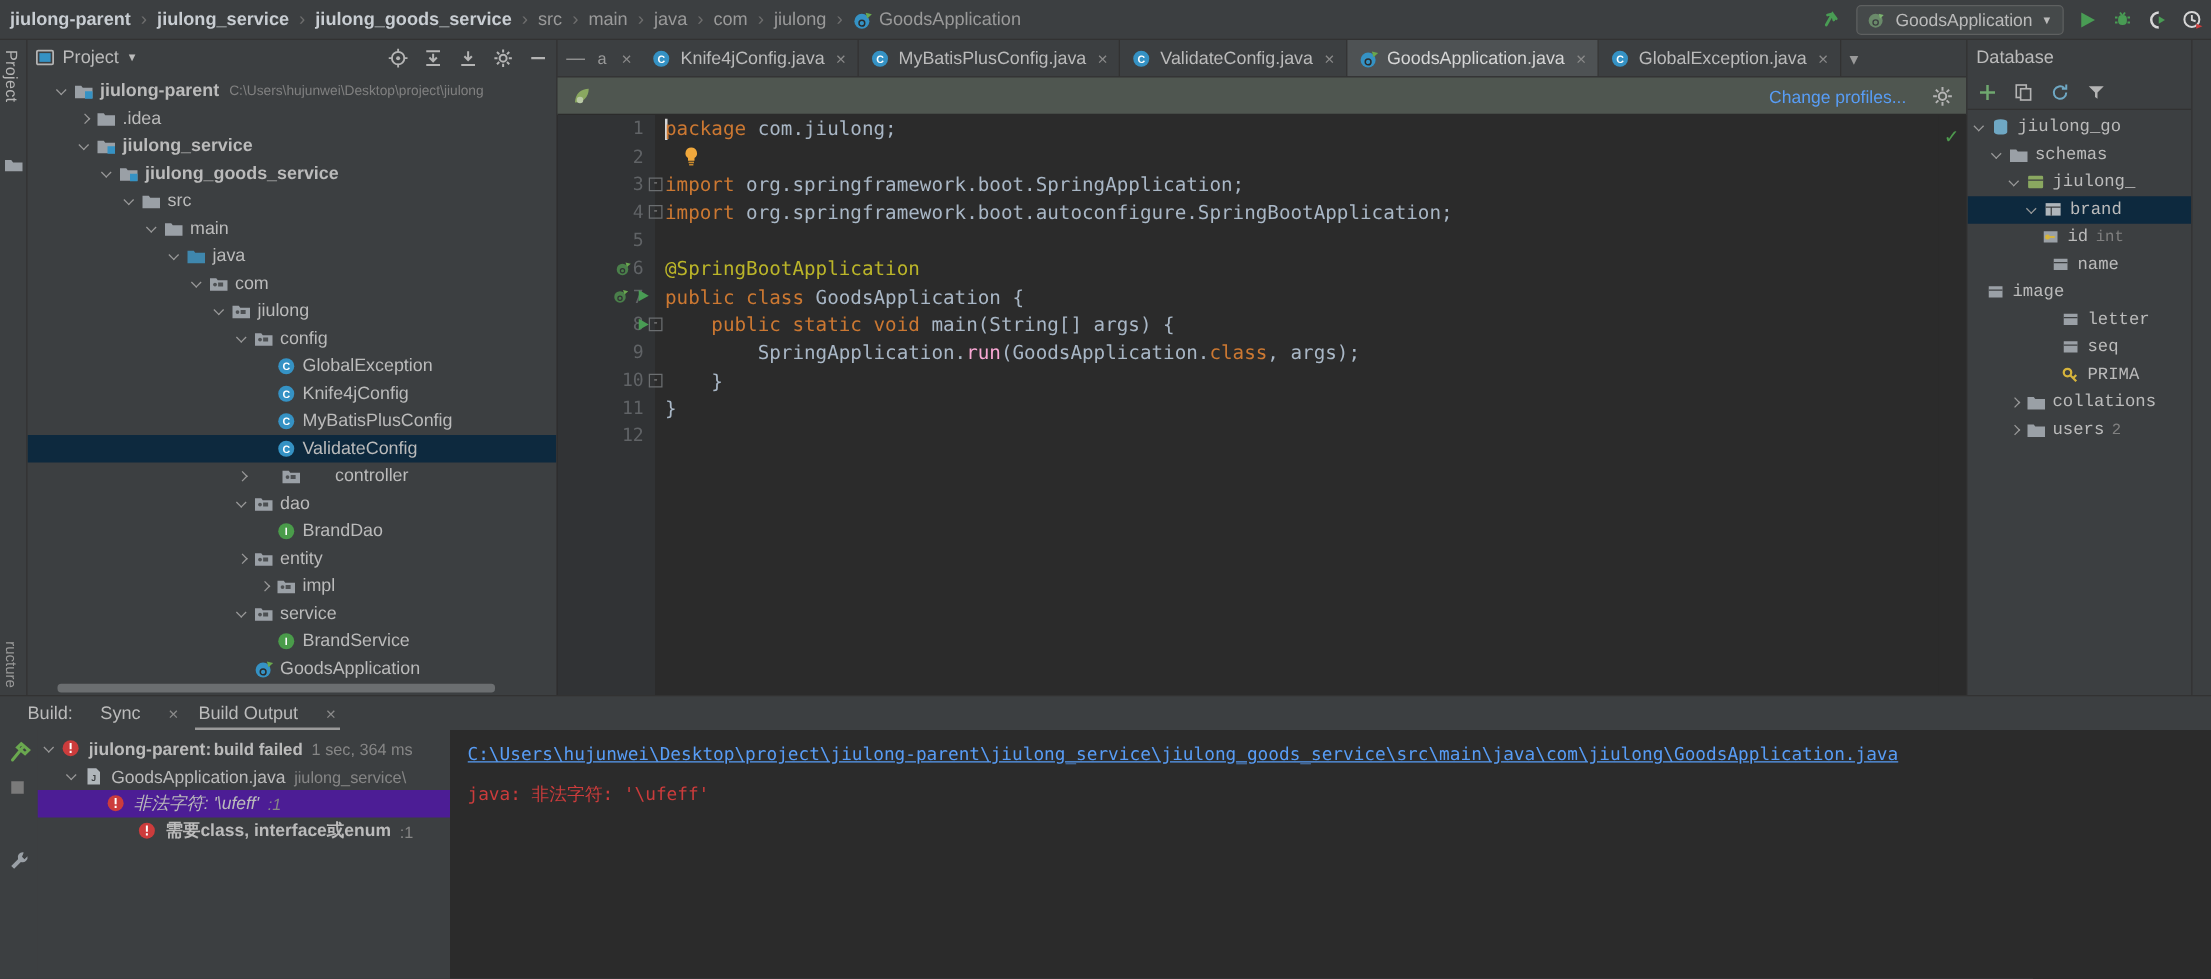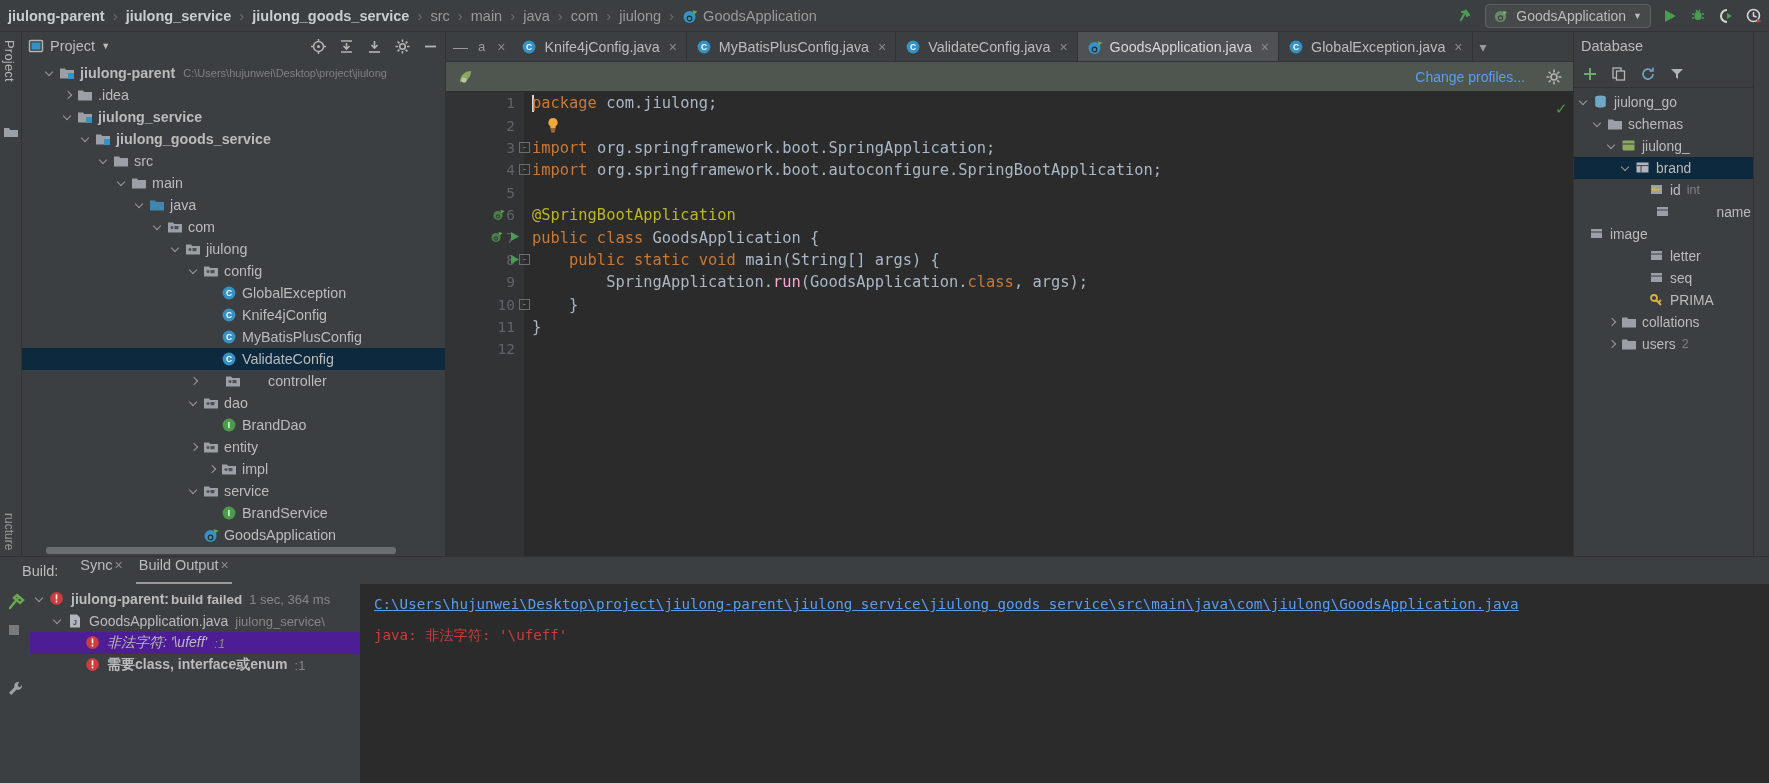--- a/index.html
+++ b/index.html
@@ -92,33 +92,33 @@
   .method { color:#f9a8d4; }
   .caret { display:inline-block; width:1.5px; height:17px; background:#d6d6d6; vertical-align:middle; margin-right:-1.5px; }
   .rightbar { width:22px; flex:0 0 22px; background:#2b2b2b; position:relative; }
   .okcheck { position:absolute; top:8px; left:4px; color:#4e9a4e; font-size:15px; }
 
   
   .dbpanel { width:180px; flex:0 0 180px; background:#3c3f41; border-left:1px solid #323232; display:flex; flex-direction:column; }
   .db-header { height:28px; display:flex; align-items:center; padding:0 7px; font-size:14.5px; color:#bbbbbb; }
   .db-icons { height:28px; display:flex; align-items:center; gap:13px; padding:0 8px; border-bottom:1px solid #323232;}
   .dbtree { padding-top:3px; font-size:13.8px; flex:1 1 auto; overflow:hidden; }
-  .dbrow { height:22px; display:flex; align-items:center; white-space:nowrap; padding-right:2px; }
+  .dbrow { height:22px; display:flex; align-items:center; white-space:nowrap; padding-right:2px;font-family:Liberation Mono, monospace; }
   .dbrow.sel { background:#0d293e; }
   .dblabel { margin-left:5px; color:#bbbbbb; }
   .dbsub { color:#808080; font-size:12.5px; margin-left:6px; }
 
   
   .rightstrip { width:16px; flex:0 0 16px; background:#3c3f41; border-left:1px solid #323232; }
 
   
   .buildpanel { height:227px; flex:0 0 227px; background:#3c3f41; display:flex; flex-direction:column; border-top:1px solid #323232; }
   .build-tabs { height:27px; display:flex; align-items:center; gap:0; padding-left:22px; font-size:14.5px; }
   .bt-label { color:#bbbbbb; margin-right:14px; }
-  .btab { display:flex; gap:0; padding:0 8px; height:27px; color:#bbbbbb; position:relative; }
+  .btab { display:flex; align-items:center; gap:20px; padding:0 8px; height:27px; color:#bbbbbb; position:relative; }
   .btab.active::after { content:""; position:absolute; left:5px; right:5px; bottom:0; height:2.5px; background:#9a9a9a; }
   .build-body { flex:1 1 auto; display:flex; min-height:0; }
   .build-left-strip { width:30px; flex:0 0 30px; background:#3c3f41; position:relative; }
   .bls-ic { position:absolute; left:6px; width:18px; height:18px; }
   .build-tree { width:330px; flex:0 0 330px; background:#3c3f41; font-size:14px; padding-top:4px; }
   .brow { height:22px; display:flex; align-items:center; white-space:nowrap; padding-right:4px; }
   .brow.sel { background:#4c1d95;font-style:italic; }
   .blabel { margin-left:6px; color:#bbbbbb; }
   .blabel.b { font-weight:bold; }
   .bdim { color:#868686; margin-left:7px; font-size:13px; }
@@ -713,33 +713,33 @@
           <div class="dbrow sel" style="padding-left: 46px;">
             <span class="arrow d"></span>
             <span class="ic">
               <svg width="15" height="15" viewBox="0 0 15 15">
                 <rect x="1.5" y="2.5" width="12" height="10" fill="#b0b6bb"></rect>
                 <path d="M1.5 5.6h12M6 5.6v6.9" stroke="#3c3f41" stroke-width="1"></path>
               </svg>
             </span>
             <span class="dblabel">brand</span>
           </div>
-          <div class="dbrow" style="padding-left: 60px;">
+          <div class="dbrow" style="padding-left: 44px;">
             <span class="arrow "></span>
             <span class="ic">
               <svg width="15" height="15" viewBox="0 0 15 15">
                 <rect x="2" y="3" width="11" height="9" fill="#9aa0a6"></rect>
                 <circle cx="5" cy="7.5" r="2" fill="#d6b43c"></circle>
                 <path d="M6.8 7.5h4" stroke="#d6b43c" stroke-width="1.6"></path>
               </svg>
             </span>
             <span class="dblabel">id</span>
             <span class="dbsub">int</span>
           </div>
-          <div class="dbrow" style="padding-left: 26px; justify-content: space-between;">
+          <div class="dbrow" style="padding-left: 52px;">
             <span class="arrow "></span>
             <span class="ic">
               <svg width="15" height="15" viewBox="0 0 15 15">
                 <rect x="2" y="3" width="11" height="9" fill="#9aa0a6"></rect>
                 <path d="M2 6h11" stroke="#3c3f41" stroke-width="1"></path>
               </svg>
             </span>
             <span class="dblabel">name</span>
           </div>
           <div class="dbrow" style="">
@@ -869,21 +869,21 @@
             <span class="ic">
               <svg width="15" height="15" viewBox="0 0 15 15">
                 <circle cx="7.5" cy="7.5" r="6.4" fill="#cc3c3c"></circle>
                 <rect x="6.7" y="3.4" width="1.6" height="5" fill="#fff"></rect>
                 <rect x="6.7" y="9.6" width="1.6" height="1.8" fill="#fff"></rect>
               </svg>
             </span>
             <span class="blabel">非法字符: '\ufeff'</span>
             <span class="bdim">:1</span>
           </div>
-          <div class="brow" style="padding-left: 40px;">
+          <div class="brow" style="padding-left: 40px; justify-content: center;">
             <span class="arrow "></span>
             <span class="ic">
               <svg width="15" height="15" viewBox="0 0 15 15">
                 <circle cx="7.5" cy="7.5" r="6.4" fill="#cc3c3c"></circle>
                 <rect x="6.7" y="3.4" width="1.6" height="5" fill="#fff"></rect>
                 <rect x="6.7" y="9.6" width="1.6" height="1.8" fill="#fff"></rect>
               </svg>
             </span>
             <span class="blabel b">需要class, interface或enum</span>
             <span class="bdim">:1</span>

